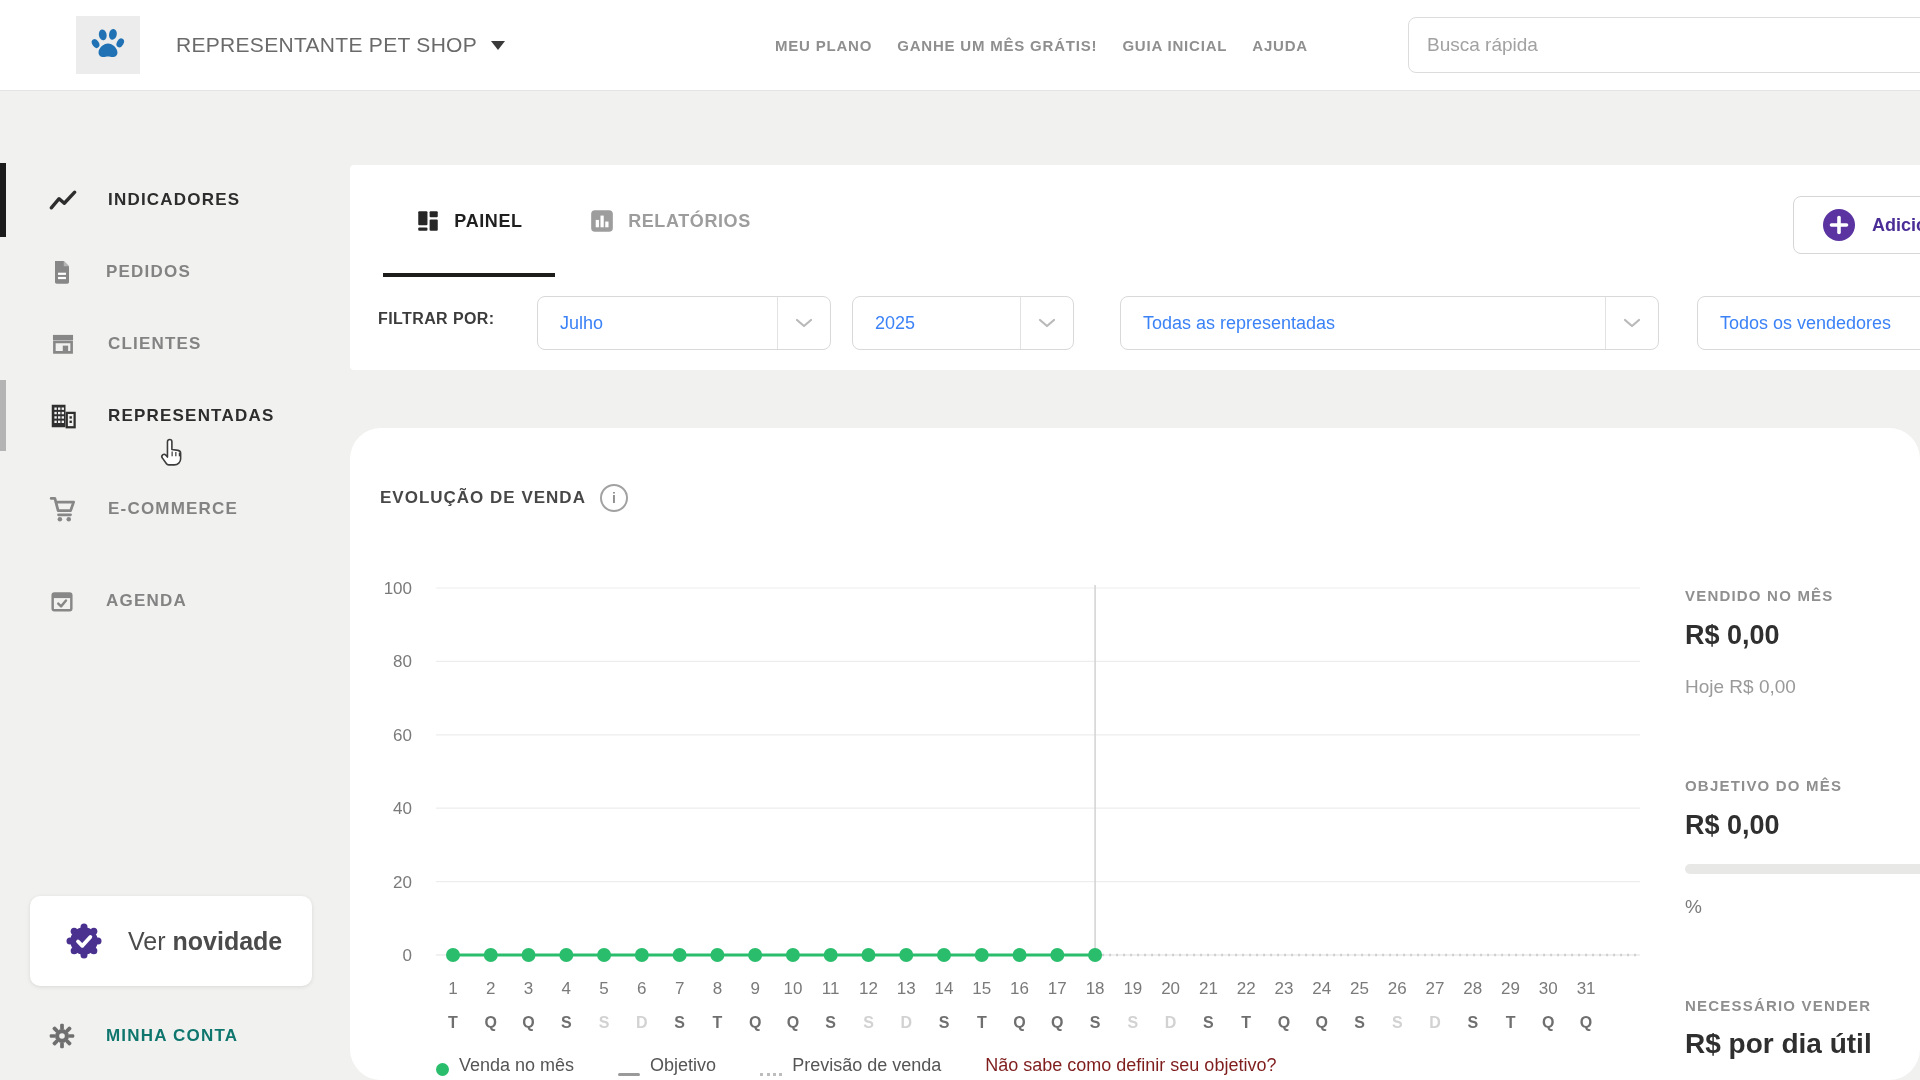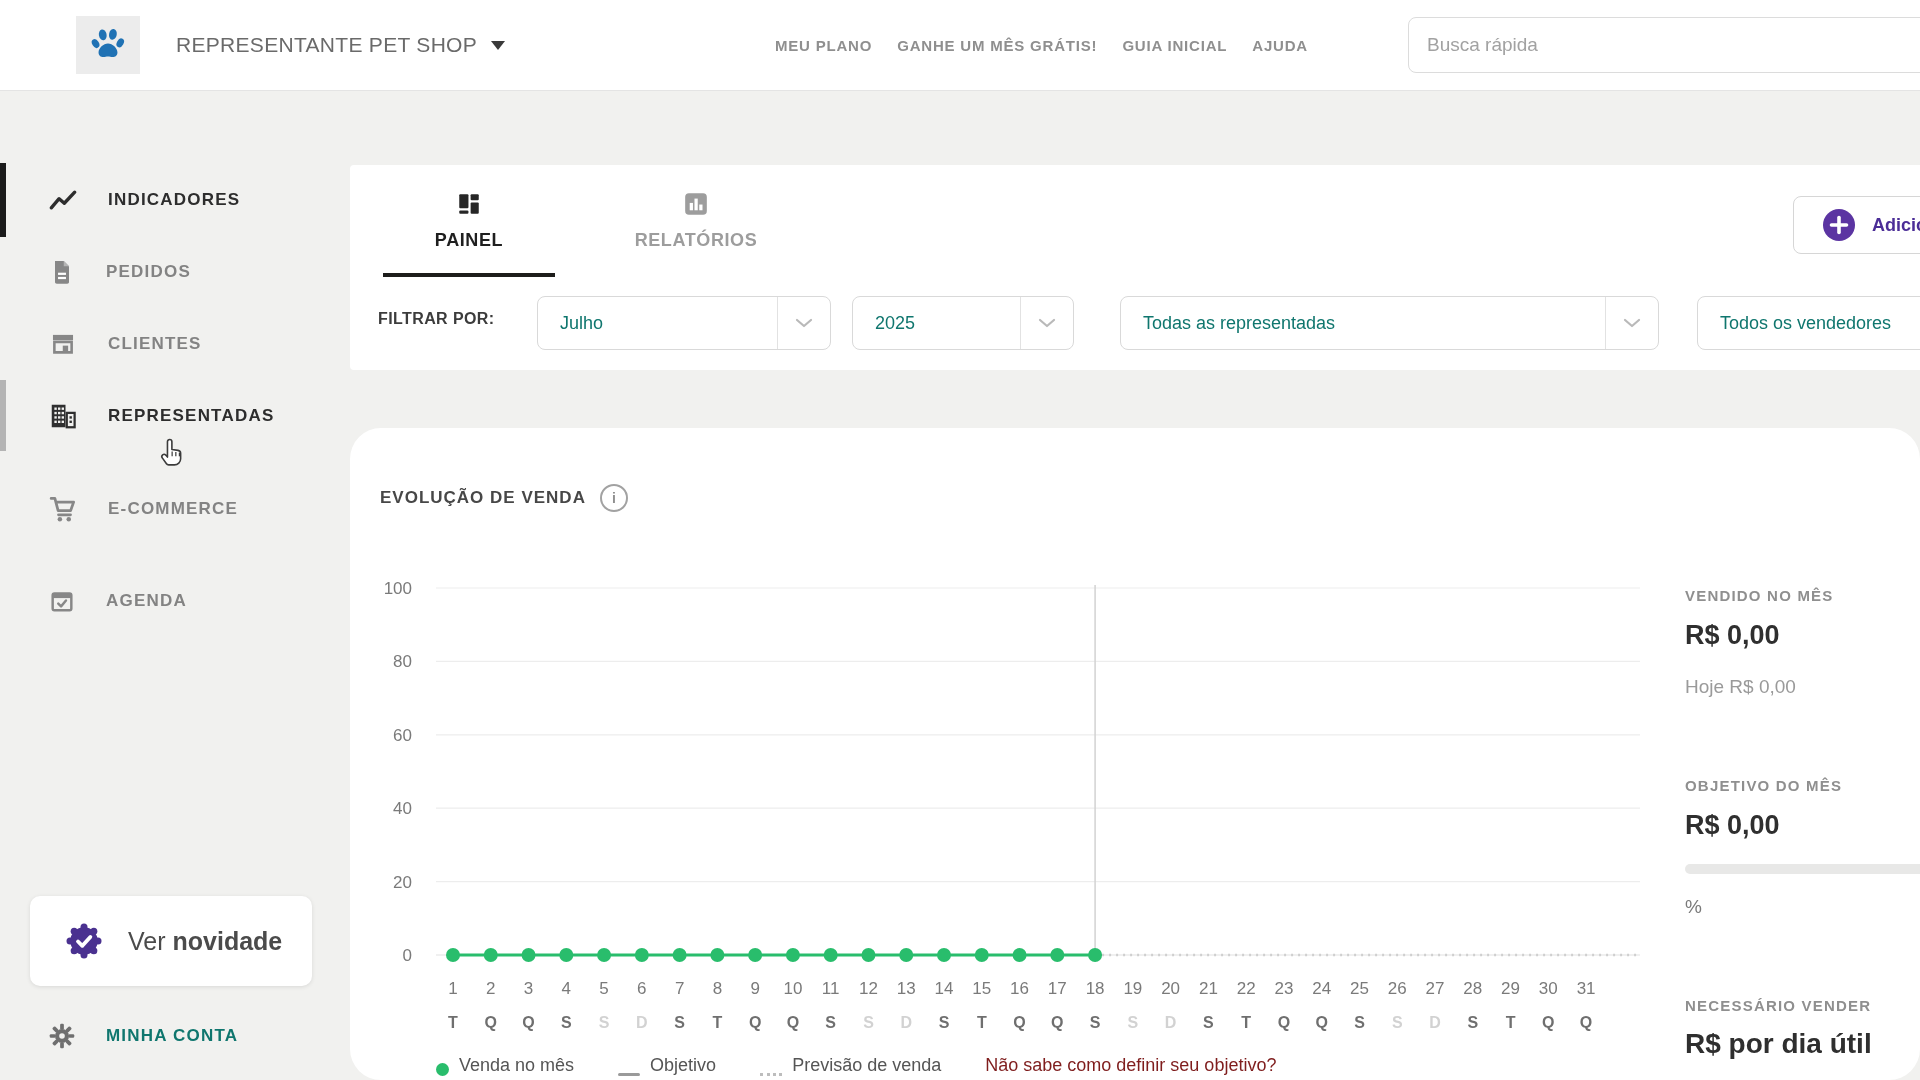--- a/index.html
+++ b/index.html
@@ -30,35 +30,35 @@
   .novelty .txt{margin-left:24px;font-size:25px;color:#4b4b4b;}
   .novelty .txt b{font-weight:bold;}
   .cursor-hand{position:absolute;left:158px;top:436px;pointer-events:none;}
 
   
   .panel{position:absolute;background:#fff;border-radius:4px 0 0 4px;}
   .panel-top{left:350px;top:165px;width:1570px;height:205px;}
   .panel-chart{left:350px;top:428px;width:1570px;height:652px;border-radius:31px;}
 
   
-  .tab{position:absolute;top:0;height:112px;display:flex;align-items:center;justify-content:center;gap:13px;cursor:pointer;flex-direction:column;}
+  .tab{position:absolute;top:0;height:112px;display:flex;align-items:center;justify-content:center;gap:13px;cursor:pointer;}
   .tab-painel{left:33px;width:172px;}
-  .tab-relatorios{left:240px;width:212px;}
+  .tab-relatorios{left:214px;width:212px;}
   .tab .tab-lbl{font-size:18px;font-weight:bold;letter-spacing:.6px;}
   .tab-painel .tab-lbl{color:#1f1f1f;}
   .tab-relatorios .tab-lbl{color:#9d9d9d;}
   .tab-underline{position:absolute;left:0;bottom:0;width:100%;height:4px;background:#1d1d1b;}
 
   .add-btn{position:absolute;left:1443px;top:31px;width:230px;height:58px;background:#fff;border:1px solid #d6d6d6;border-radius:8px;box-sizing:border-box;display:flex;align-items:center;gap:16px;padding-left:28px;cursor:pointer;}
   .add-btn .add-lbl{font-size:18px;font-weight:bold;color:#4b2d97;}
 
   
   .filter-label{position:absolute;left:28px;top:145px;font-size:16px;font-weight:bold;color:#3c3c3c;letter-spacing:.4px;}
   .dd{position:absolute;top:131px;height:54px;border:1px solid #d9d9d9;border-radius:8px;background:#fff;box-sizing:border-box;display:flex;align-items:center;cursor:pointer;}
-  .dd .dd-val{margin-left:22px;font-size:18px;color:#0f766e;white-space:nowrap;overflow:hidden;}
+  .dd .dd-val{margin-left:22px;font-size:18px;color:#3b82f6;white-space:nowrap;overflow:hidden;}
   .dd .dd-arrow{position:absolute;right:0;top:0;width:52px;height:100%;display:flex;align-items:center;justify-content:center;border-left:1px solid #e2e2e2;}
   .dd1{left:187px;width:294px;}
   .dd2{left:502px;width:222px;}
   .dd3{left:770px;width:539px;}
   .dd4{left:1347px;width:600px;}
 
   
   .chart-title-row{position:absolute;left:30px;top:56px;display:flex;align-items:center;gap:14px;}
   .chart-title{font-size:17px;font-weight:bold;color:#474747;letter-spacing:1px;}
   .info-icon{width:24px;height:24px;border:2px solid #a2a2a2;border-radius:50%;display:flex;align-items:center;justify-content:center;font-size:14px;color:#8f8f8f;font-weight:bold;cursor:pointer;}

